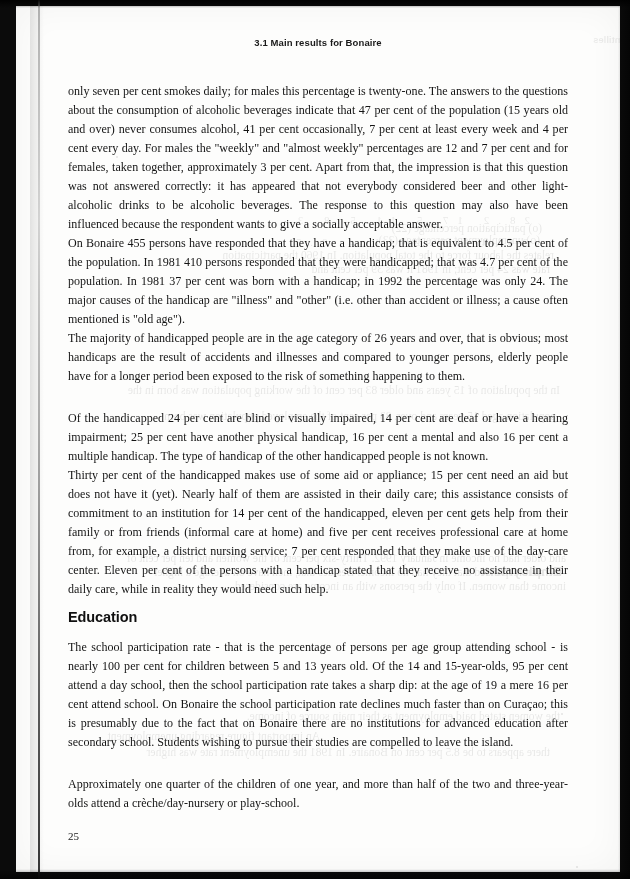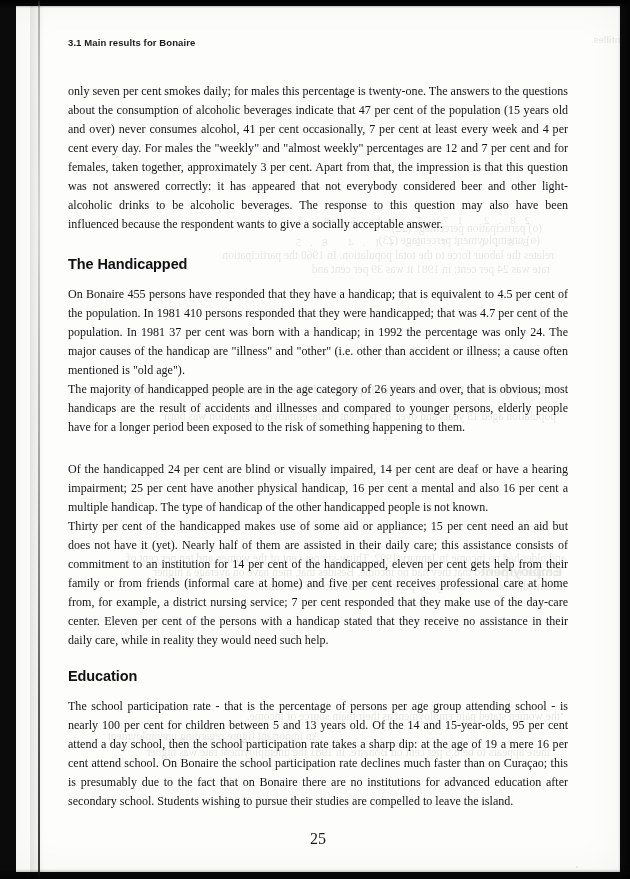--- a/index.html
+++ b/index.html
@@ -93,21 +93,21 @@
     left: 52px;     
     top: 0;
     width: 500px;
   }
 
   .running-head {
     position: absolute;
     right: 0;
     top: 31px;
     width: 500px;
-    text-align: left;
+    text-align: center;
     font-family: "Liberation Sans", sans-serif;
     font-size: 9.5px;
     font-weight: 700;
     color: #1a1a1a;
     letter-spacing: 0.1px;
   }
 
   .body {
     position: absolute;
     top: 76px;
@@ -128,30 +128,30 @@
   p.gap { margin-top: 23px; }
 
   h2.section {
     font-family: "Liberation Sans", sans-serif;
     font-size: 14.5px;
     font-weight: 700;
     color: #101010;
     margin: 22px 0 13px 0;
     letter-spacing: -0.1px;
   }
-  h2.section.tight-top { margin-top: 18px; }
+  h2.section.tight-top { margin-top: 10px; }
 
   .folio {
     position: absolute;
     left: 0;
     top: 824px;
     width: 500px;
-    text-align: center;
-    font-family: "Liberation Serif", serif;
-    font-size: 16px;
+    text-align: left;
+    font-family: "Liberation Serif", serif;
+    font-size: 11px;
     color: #1b1b1b;
   }
 
   
   .bleed {
     position: absolute;
     left: 0;
     top: 0;
     width: 604px;
     height: 866px;
@@ -234,30 +234,30 @@
     <div class="bleed-head" style="left:110px; top:28px;">g Census Netherlands Antilles</div>
 
     <div class="content">
 
       <div class="running-head">3.1 Main results for Bonaire</div>
 
       <div class="body">
 
         <p class="para">only seven per cent smokes daily; for males this percentage is twenty-one. The answers to the questions about the consumption of alcoholic beverages indicate that 47 per cent of the population (15 years old and over) never consumes alcohol, 41 per cent occasionally, 7 per cent at least every week and 4 per cent every day. For males the "weekly" and "almost weekly" percentages are 12 and 7 per cent and for females, taken together, approximately 3 per cent. Apart from that, the impression is that this question was not answered correctly: it has appeared that not everybody considered beer and other light-alcoholic drinks to be alcoholic beverages. The response to this question may also have been influenced because the respondent wants to give a socially acceptable answer.</p>
 
-        <h2 class="section">The Handicapped</h2>
 
         <p class="para">On Bonaire 455 persons have responded that they have a handicap; that is equivalent to 4.5 per cent of the population. In 1981 410 persons responded that they were handicapped; that was 4.7 per cent of the population. In 1981 37 per cent was born with a handicap; in 1992 the percentage was only 24. The major causes of the handicap are "illness" and "other" (i.e. other than accident or illness; a cause often mentioned is "old age").</p>
         <p class="para">The majority of handicapped people are in the age category of 26 years and over, that is obvious; most handicaps are the result of accidents and illnesses and compared to younger persons, elderly people have for a longer period been exposed to the risk of something happening to them.</p>
         <p class="para gap">Of the handicapped 24 per cent are blind or visually impaired, 14 per cent are deaf or have a hearing impairment; 25 per cent have another physical handicap, 16 per cent a mental and also 16 per cent a multiple handicap. The type of handicap of the other handicapped people is not known.</p>
         <p class="para">Thirty per cent of the handicapped makes use of some aid or appliance; 15 per cent need an aid but does not have it (yet). Nearly half of them are assisted in their daily care; this assistance consists of commitment to an institution for 14 per cent of the handicapped, eleven per cent gets help from their family or from friends (informal care at home) and five per cent receives professional care at home from, for example, a district nursing service; 7 per cent responded that they make use of the day-care center. Eleven per cent of the persons with a handicap stated that they receive no assistance in their daily care, while in reality they would need such help.</p>
 
         <h2 class="section tight-top">Education</h2>
 
         <p class="para">The school participation rate - that is the percentage of persons per age group attending school - is nearly 100 per cent for children between 5 and 13 years old. Of the 14 and 15-year-olds, 95 per cent attend a day school, then the school participation rate takes a sharp dip: at the age of 19 a mere 16 per cent attend school. On Bonaire the school participation rate declines much faster than on Curaçao; this is presumably due to the fact that on Bonaire there are no institutions for advanced education after secondary school. Students wishing to pursue their studies are compelled to leave the island.</p>
+        <p class="para gap">Approximately one quarter of the children of one year, and more than half of the two and three-year-olds attend a crèche/day-nursery or play-school.</p>
 
       </div>
 
       <div class="folio">25</div>
     </div>
 
     <span class="speck" style="left:240px; top:800px; width:3px; height:2px;"></span>
     <span class="speck" style="left:545px; top:707px; width:2px; height:2px;"></span>
     <span class="speck" style="left:560px; top:860px; width:2px; height:2px;"></span>
     <span class="speck" style="left:100px; top:150px; width:2px; height:2px;"></span>

